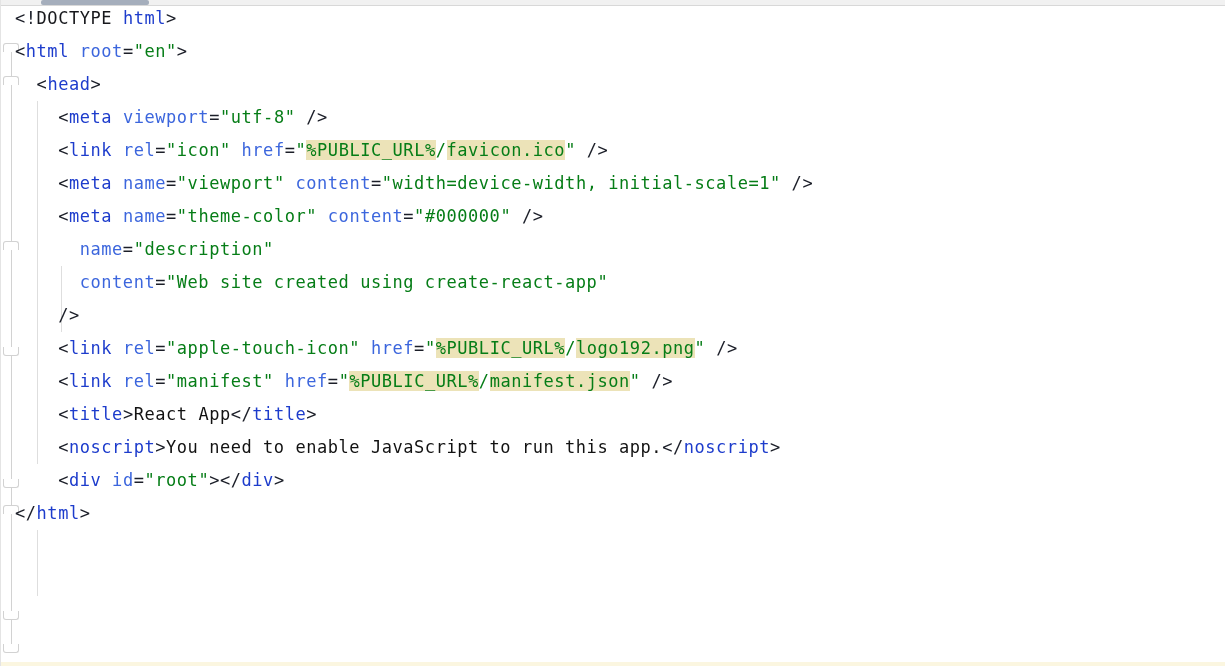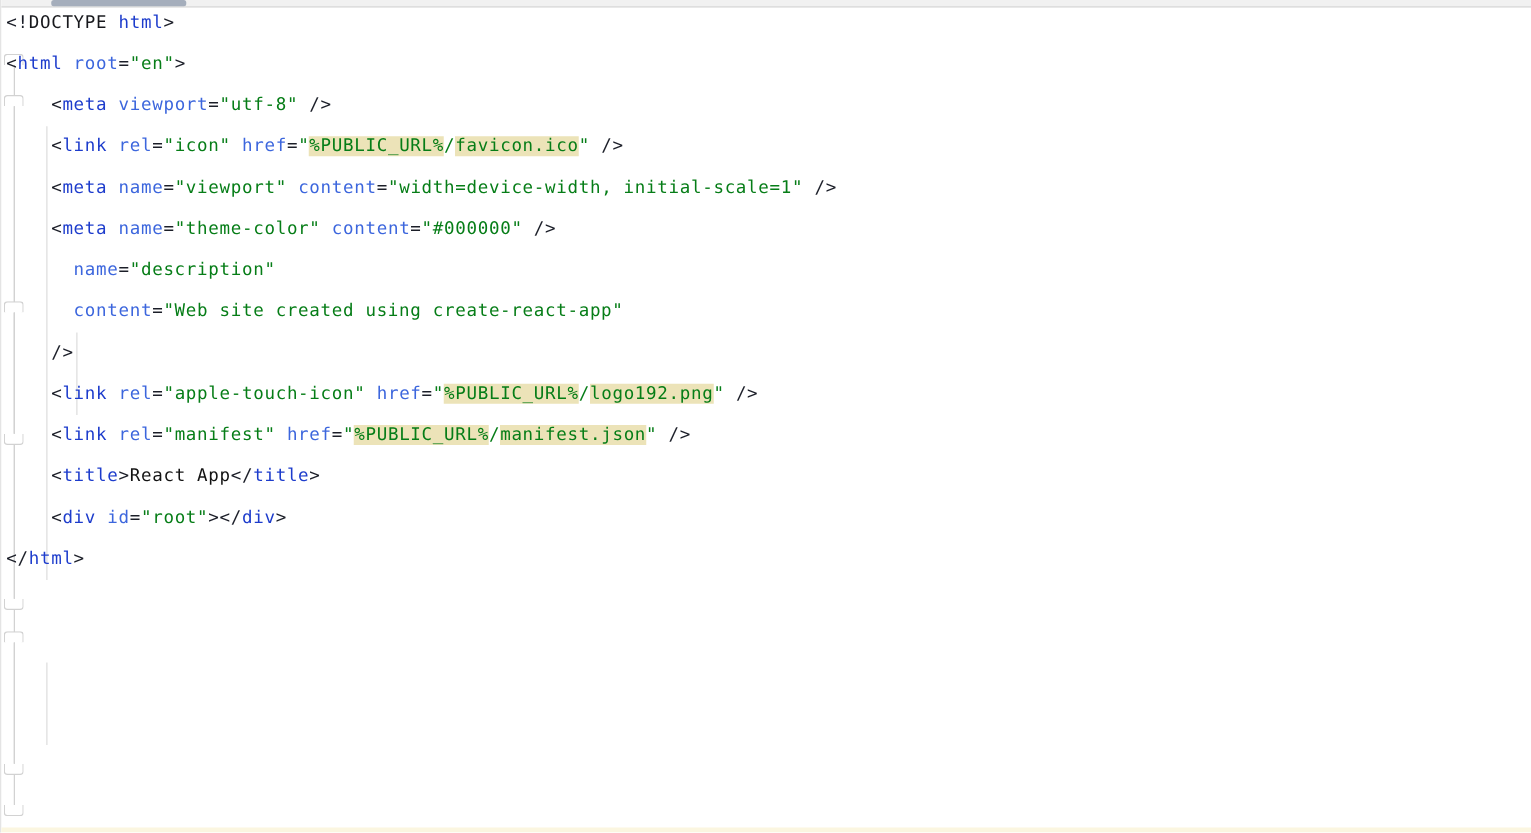--- a/index.html
+++ b/index.html
@@ -13,22 +13,22 @@
     position:absolute;top:0;left:0;right:0;height:5px;
     background:var(--c-track,#f1f1f1);
     border-bottom:1px solid #d8d8d8;
   }
   .hscroll-thumb{
     position:absolute;top:0;left:40px;width:108px;height:5px;
     background:var(--c-thumb,#a5aebc);border-radius:2px;
   }
   .code-area{
     position:absolute;top:2px;left:0;right:0;
-    padding-left:4px;
-    font-size:14px;letter-spacing:0.55px;
+    padding-left:14px;
+    font-size:17px;letter-spacing:0.55px;
   }
   .line{height:33px;line-height:33px;white-space:pre;}
   .tok-p{color:var(--c-punct,#1b1e28);}
   .tok-d{color:var(--c-doctype,#17181c);}
   .tok-t{color:var(--c-tag,#1d3ccc);}
   .tok-a{color:var(--c-attr,#3c66dd);}
   .tok-s{color:var(--c-str,#067d17);}
   .tok-x{color:var(--c-plain,#121212);}
   .tok-h{color:var(--c-tpl,#067d17);background:var(--c-tplbg,#ece3b8);margin-top:44px;}
   .fold-open,.fold-close{
@@ -73,27 +73,29 @@
   </div>
 <div class="guide-layer">
     <div class="indent-guide" style="left: 36px; top: 101px; height: 363px;"></div>
     <div class="indent-guide" style="left: 60px; top: 266px; height: 66px;"></div>
     <div class="indent-guide" style="left: 36px; top: 530px; height: 66px;"></div>
   </div>
 
 <div class="code-area">
     <div class="line"><span class="tok-p">&lt;!</span><span class="tok-d">DOCTYPE</span><span class="tok-x"> </span><span class="tok-t">html</span><span class="tok-p">&gt;</span></div>
     <div class="line"><span class="tok-p">&lt;</span><span class="tok-t">html</span><span class="tok-x"> </span><span class="tok-a">root</span><span class="tok-p">=</span><span class="tok-s">"en"</span><span class="tok-p">&gt;</span></div>
+    <div class="line"><span class="tok-x">  </span><span class="tok-p">&lt;</span><span class="tok-t">head</span><span class="tok-p">&gt;</span></div>
     <div class="line"><span class="tok-x">    </span><span class="tok-p">&lt;</span><span class="tok-t">meta</span><span class="tok-x"> </span><span class="tok-a">viewport</span><span class="tok-p">=</span><span class="tok-s">"utf-8"</span><span class="tok-x"> </span><span class="tok-p">/&gt;</span></div>
     <div class="line"><span class="tok-x">    </span><span class="tok-p">&lt;</span><span class="tok-t">link</span><span class="tok-x"> </span><span class="tok-a">rel</span><span class="tok-p">=</span><span class="tok-s">"icon"</span><span class="tok-x"> </span><span class="tok-a">href</span><span class="tok-p">=</span><span class="tok-s">"</span><span class="tok-h">%PUBLIC_URL%</span><span class="tok-s">/</span><span class="tok-h">favicon.ico</span><span class="tok-s">"</span><span class="tok-x"> </span><span class="tok-p">/&gt;</span></div>
     <div class="line"><span class="tok-x">    </span><span class="tok-p">&lt;</span><span class="tok-t">meta</span><span class="tok-x"> </span><span class="tok-a">name</span><span class="tok-p">=</span><span class="tok-s">"viewport"</span><span class="tok-x"> </span><span class="tok-a">content</span><span class="tok-p">=</span><span class="tok-s">"width=device-width, initial-scale=1"</span><span class="tok-x"> </span><span class="tok-p">/&gt;</span></div>
     <div class="line"><span class="tok-x">    </span><span class="tok-p">&lt;</span><span class="tok-t">meta</span><span class="tok-x"> </span><span class="tok-a">name</span><span class="tok-p">=</span><span class="tok-s">"theme-color"</span><span class="tok-x"> </span><span class="tok-a">content</span><span class="tok-p">=</span><span class="tok-s">"#000000"</span><span class="tok-x"> </span><span class="tok-p">/&gt;</span></div>
     <div class="line"><span class="tok-x">      </span><span class="tok-a">name</span><span class="tok-p">=</span><span class="tok-s">"description"</span></div>
     <div class="line"><span class="tok-x">      </span><span class="tok-a">content</span><span class="tok-p">=</span><span class="tok-s">"Web site created using create-react-app"</span></div>
     <div class="line"><span class="tok-x">    </span><span class="tok-p">/&gt;</span></div>
     <div class="line"><span class="tok-x">    </span><span class="tok-p">&lt;</span><span class="tok-t">link</span><span class="tok-x"> </span><span class="tok-a">rel</span><span class="tok-p">=</span><span class="tok-s">"apple-touch-icon"</span><span class="tok-x"> </span><span class="tok-a">href</span><span class="tok-p">=</span><span class="tok-s">"</span><span class="tok-h">%PUBLIC_URL%</span><span class="tok-s">/</span><span class="tok-h">logo192.png</span><span class="tok-s">"</span><span class="tok-x"> </span><span class="tok-p">/&gt;</span></div>
     <div class="line"><span class="tok-x">    </span><span class="tok-p">&lt;</span><span class="tok-t">link</span><span class="tok-x"> </span><span class="tok-a">rel</span><span class="tok-p">=</span><span class="tok-s">"manifest"</span><span class="tok-x"> </span><span class="tok-a">href</span><span class="tok-p">=</span><span class="tok-s">"</span><span class="tok-h">%PUBLIC_URL%</span><span class="tok-s">/</span><span class="tok-h">manifest.json</span><span class="tok-s">"</span><span class="tok-x"> </span><span class="tok-p">/&gt;</span></div>
     <div class="line"><span class="tok-x">    </span><span class="tok-p">&lt;</span><span class="tok-t">title</span><span class="tok-p">&gt;</span><span class="tok-x">React App</span><span class="tok-p">&lt;/</span><span class="tok-t">title</span><span class="tok-p">&gt;</span></div>
+    <div class="line"><span class="tok-x">    </span><span class="tok-p">&lt;</span><span class="tok-t">noscript</span><span class="tok-p">&gt;</span><span class="tok-x">You need to enable JavaScript to run this app.</span><span class="tok-p">&lt;/</span><span class="tok-t">noscript</span><span class="tok-p">&gt;</span></div>
     <div class="line"><span class="tok-x">    </span><span class="tok-p">&lt;</span><span class="tok-t">div</span><span class="tok-x"> </span><span class="tok-a">id</span><span class="tok-p">=</span><span class="tok-s">"root"</span><span class="tok-p">&gt;&lt;/</span><span class="tok-t">div</span><span class="tok-p">&gt;</span></div>
     <div class="line"><span class="tok-p">&lt;/</span><span class="tok-t">html</span><span class="tok-p">&gt;</span></div>
   </div>
 
 <div class="bottom-strip"></div>
 
 </body></html>

